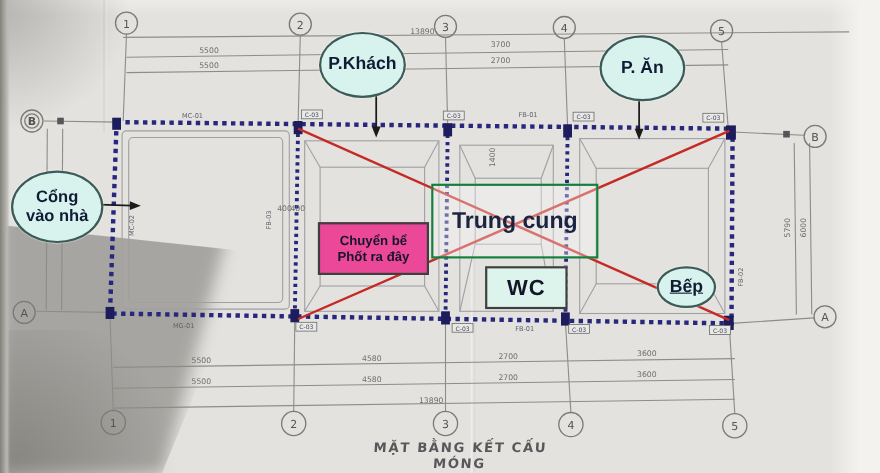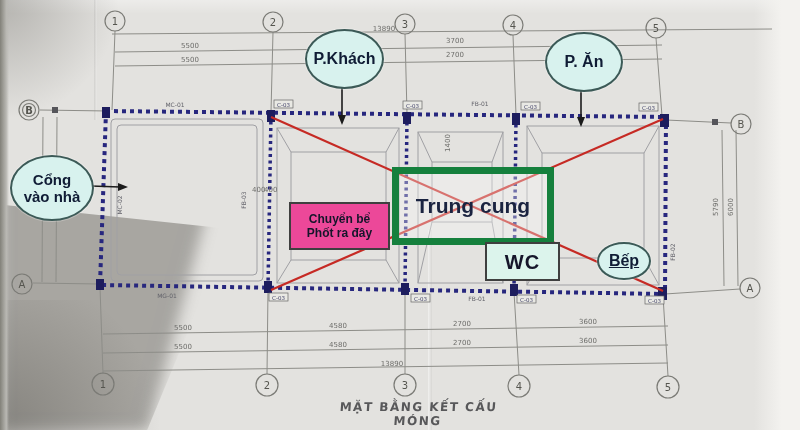--- a/index.html
+++ b/index.html
@@ -30,35 +30,35 @@
 
   
   .ell{
     position:absolute;display:flex;flex-direction:column;align-items:center;justify-content:center;
     background:#d8f2ee;border:2px solid #3c5a57;border-radius:50%;
     color:#101c35;font-weight:bold;text-align:center;line-height:1.15;
     box-shadow:0 0 0 1px rgba(255,255,255,.25);
   }
   #cong{left:10px;top:155px;width:80px;height:62px;font-size:15px;}
   #san{left:141px;top:162px;width:76px;height:58px;font-size:14px;background:#cdeedd;}
-  #pkhach{left:305px;top:29px;width:75px;height:56px;font-size:16px;}
+  #pkhach{left:290px;top:29px;width:75px;height:56px;font-size:16px;}
   #pan{left:545px;top:32px;width:74px;height:56px;font-size:16px;}
   #bep{left:597px;top:242px;width:50px;height:34px;font-size:16px;border-width:2px;text-decoration:underline;}
 
   
   .lbox{
     position:absolute;display:flex;flex-direction:column;align-items:center;justify-content:center;
     background:#dcf4ec;border:2px solid #3f3f3f;color:#15152a;font-weight:bold;text-align:center;line-height:1.2;
   }
   #chuyenbe{left:289px;top:202px;width:97px;height:44px;font-size:12px;background:#ec4899;}
-  #wc{left:441px;top:242px;width:71px;height:35px;font-size:20px;letter-spacing:1px;margin-left:44px;}
+  #wc{left:441px;top:242px;width:71px;height:35px;font-size:20px;letter-spacing:1px;}
   #benuoc{left:544px;top:177px;width:85px;height:48px;font-size:16px;background:#cceef2;border-left-width:3px;border-bottom-width:3px;}
   #trungcung{
     position:absolute;left:392px;top:167px;width:148px;height:64px;
-    border:7px solid #15803d;background:rgba(248,250,250,.35);
+    border:2px solid #15803d;background:rgba(248,250,250,.35);
     display:flex;align-items:center;justify-content:center;
     color:#1a2340;font-weight:bold;font-size:21px;
   }
   #title{
     position:absolute;left:318px;top:400px;width:200px;text-align:center;
     font-size:12px;letter-spacing:1.5px;color:#58585A;font-weight:bold;
     border-bottom:1.5px solid #6a6a68;padding-bottom:2px;
     font-family:"DejaVu Sans", sans-serif; transform:skewX(-4deg);
   }
 </style>

